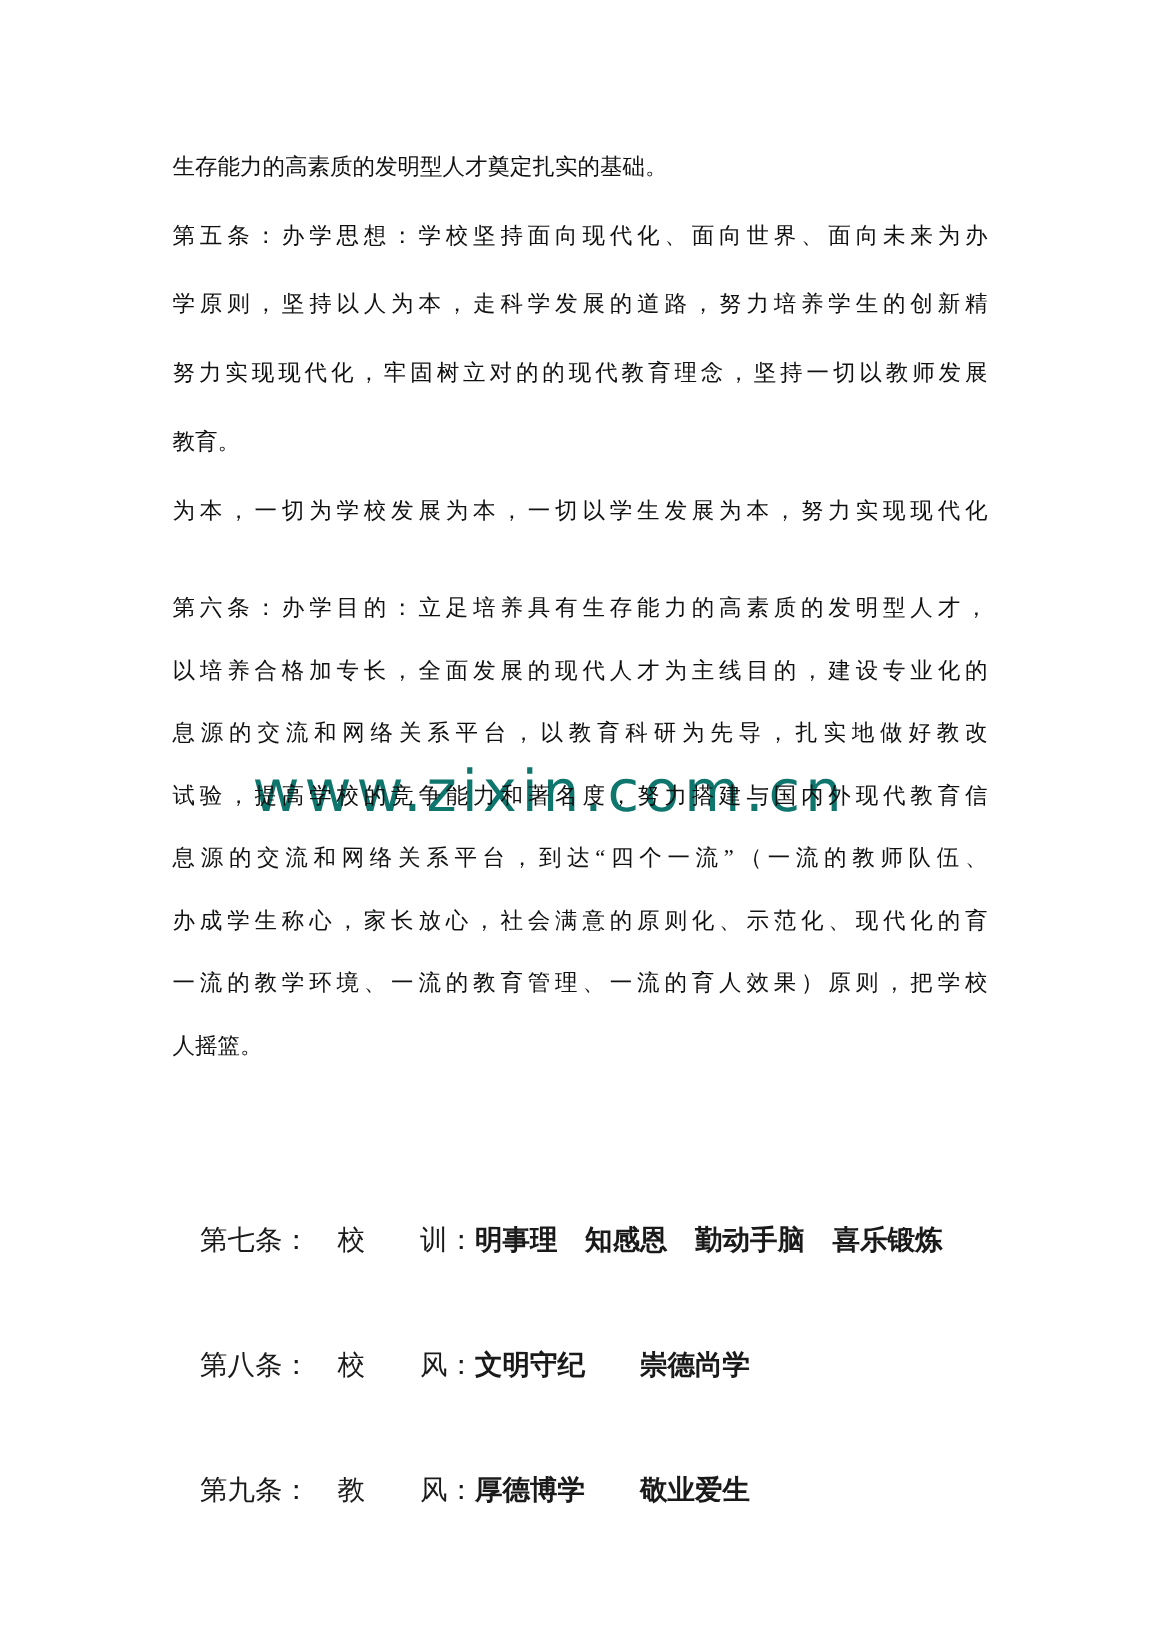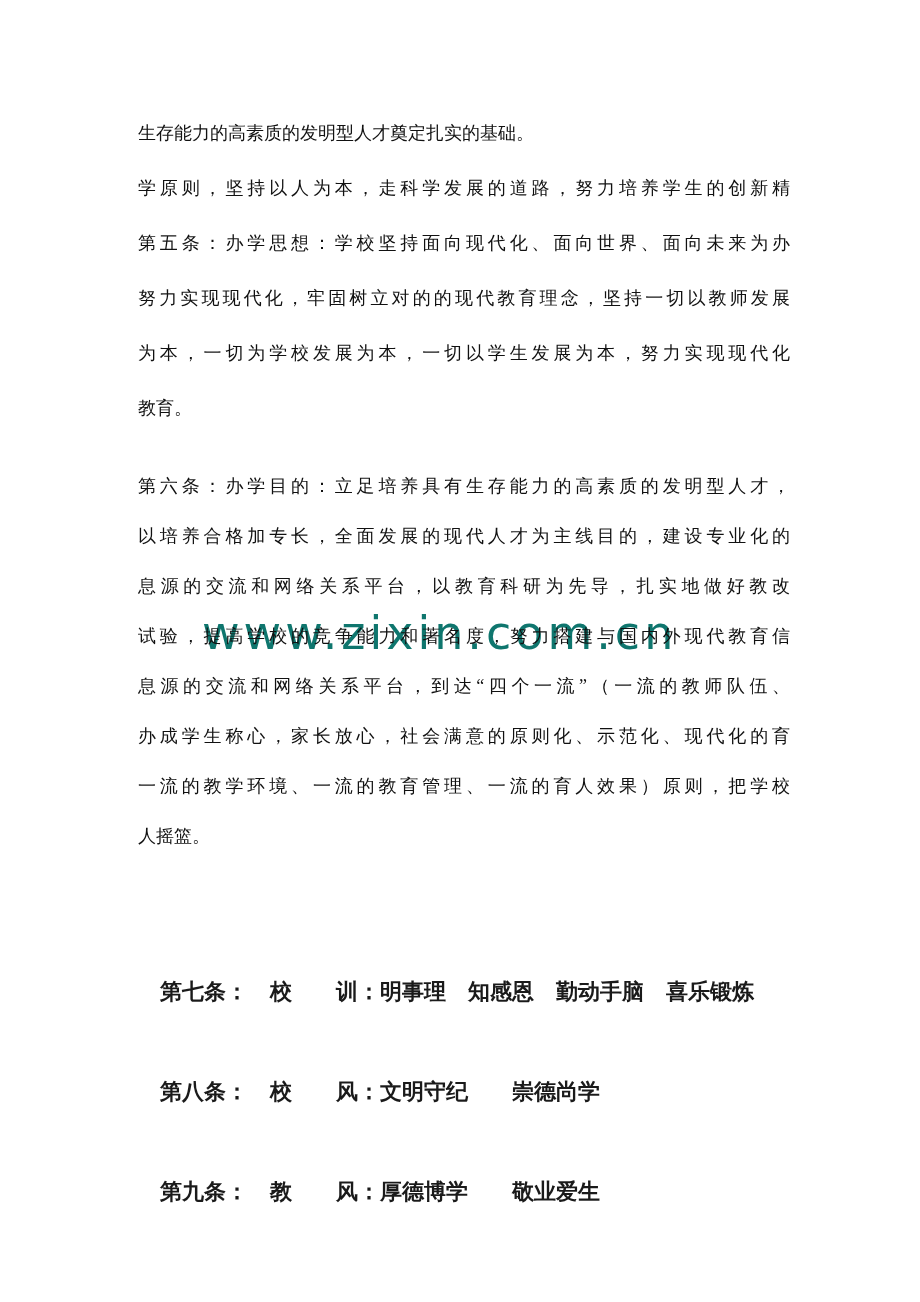--- a/index.html
+++ b/index.html
@@ -64,42 +64,42 @@
     white-space: pre-wrap;
   }
   .article-line.first {
     margin-top: 48px;
   }
   .article-line.next {
     margin-top: 45px;
   }
   .art-label {
     font-family: "Liberation Serif", "DejaVu Serif", serif;
-    font-weight: bold;
+    font-weight: normal;
   }
   .art-motto {
     font-family: "Liberation Sans", "DejaVu Sans", sans-serif;
     font-weight: bold;
     font-size: 22px;
   }
 </style>
 </head>
 <body>
 
 <div class="watermark">www.zixin.com.cn</div>
 
 <div class="content">
 
   <div class="para1">
     <div class="line left">生存能力的高素质的发明型人才奠定扎实的基础。</div>
+    <div class="line justify">第五条：办学思想：学校坚持面向现代化、面向世界、面向未来为办</div>
     <div class="line justify">学原则，坚持以人为本，走科学发展的道路，努力培养学生的创新精</div>
-    <div class="line justify">第五条：办学思想：学校坚持面向现代化、面向世界、面向未来为办</div>
     <div class="line justify">努力实现现代化，牢固树立对的的现代教育理念，坚持一切以教师发展</div>
+    <div class="line left">教育。</div>
     <div class="line justify">为本，一切为学校发展为本，一切以学生发展为本，努力实现现代化</div>
-    <div class="line left">教育。</div>
   </div>
 
   <div class="para2">
     <div class="line justify">第六条：办学目的：立足培养具有生存能力的高素质的发明型人才，</div>
     <div class="line justify">以培养合格加专长，全面发展的现代人才为主线目的，建设专业化的</div>
     <div class="line justify">息源的交流和网络关系平台，以教育科研为先导，扎实地做好教改</div>
     <div class="line justify">试验，提高学校的竞争能力和著名度，努力搭建与国内外现代教育信</div>
     <div class="line justify">息源的交流和网络关系平台，到达“四个一流”（一流的教师队伍、</div>
     <div class="line justify">办成学生称心，家长放心，社会满意的原则化、示范化、现代化的育</div>
     <div class="line justify">一流的教学环境、一流的教育管理、一流的育人效果）原则，把学校</div>

